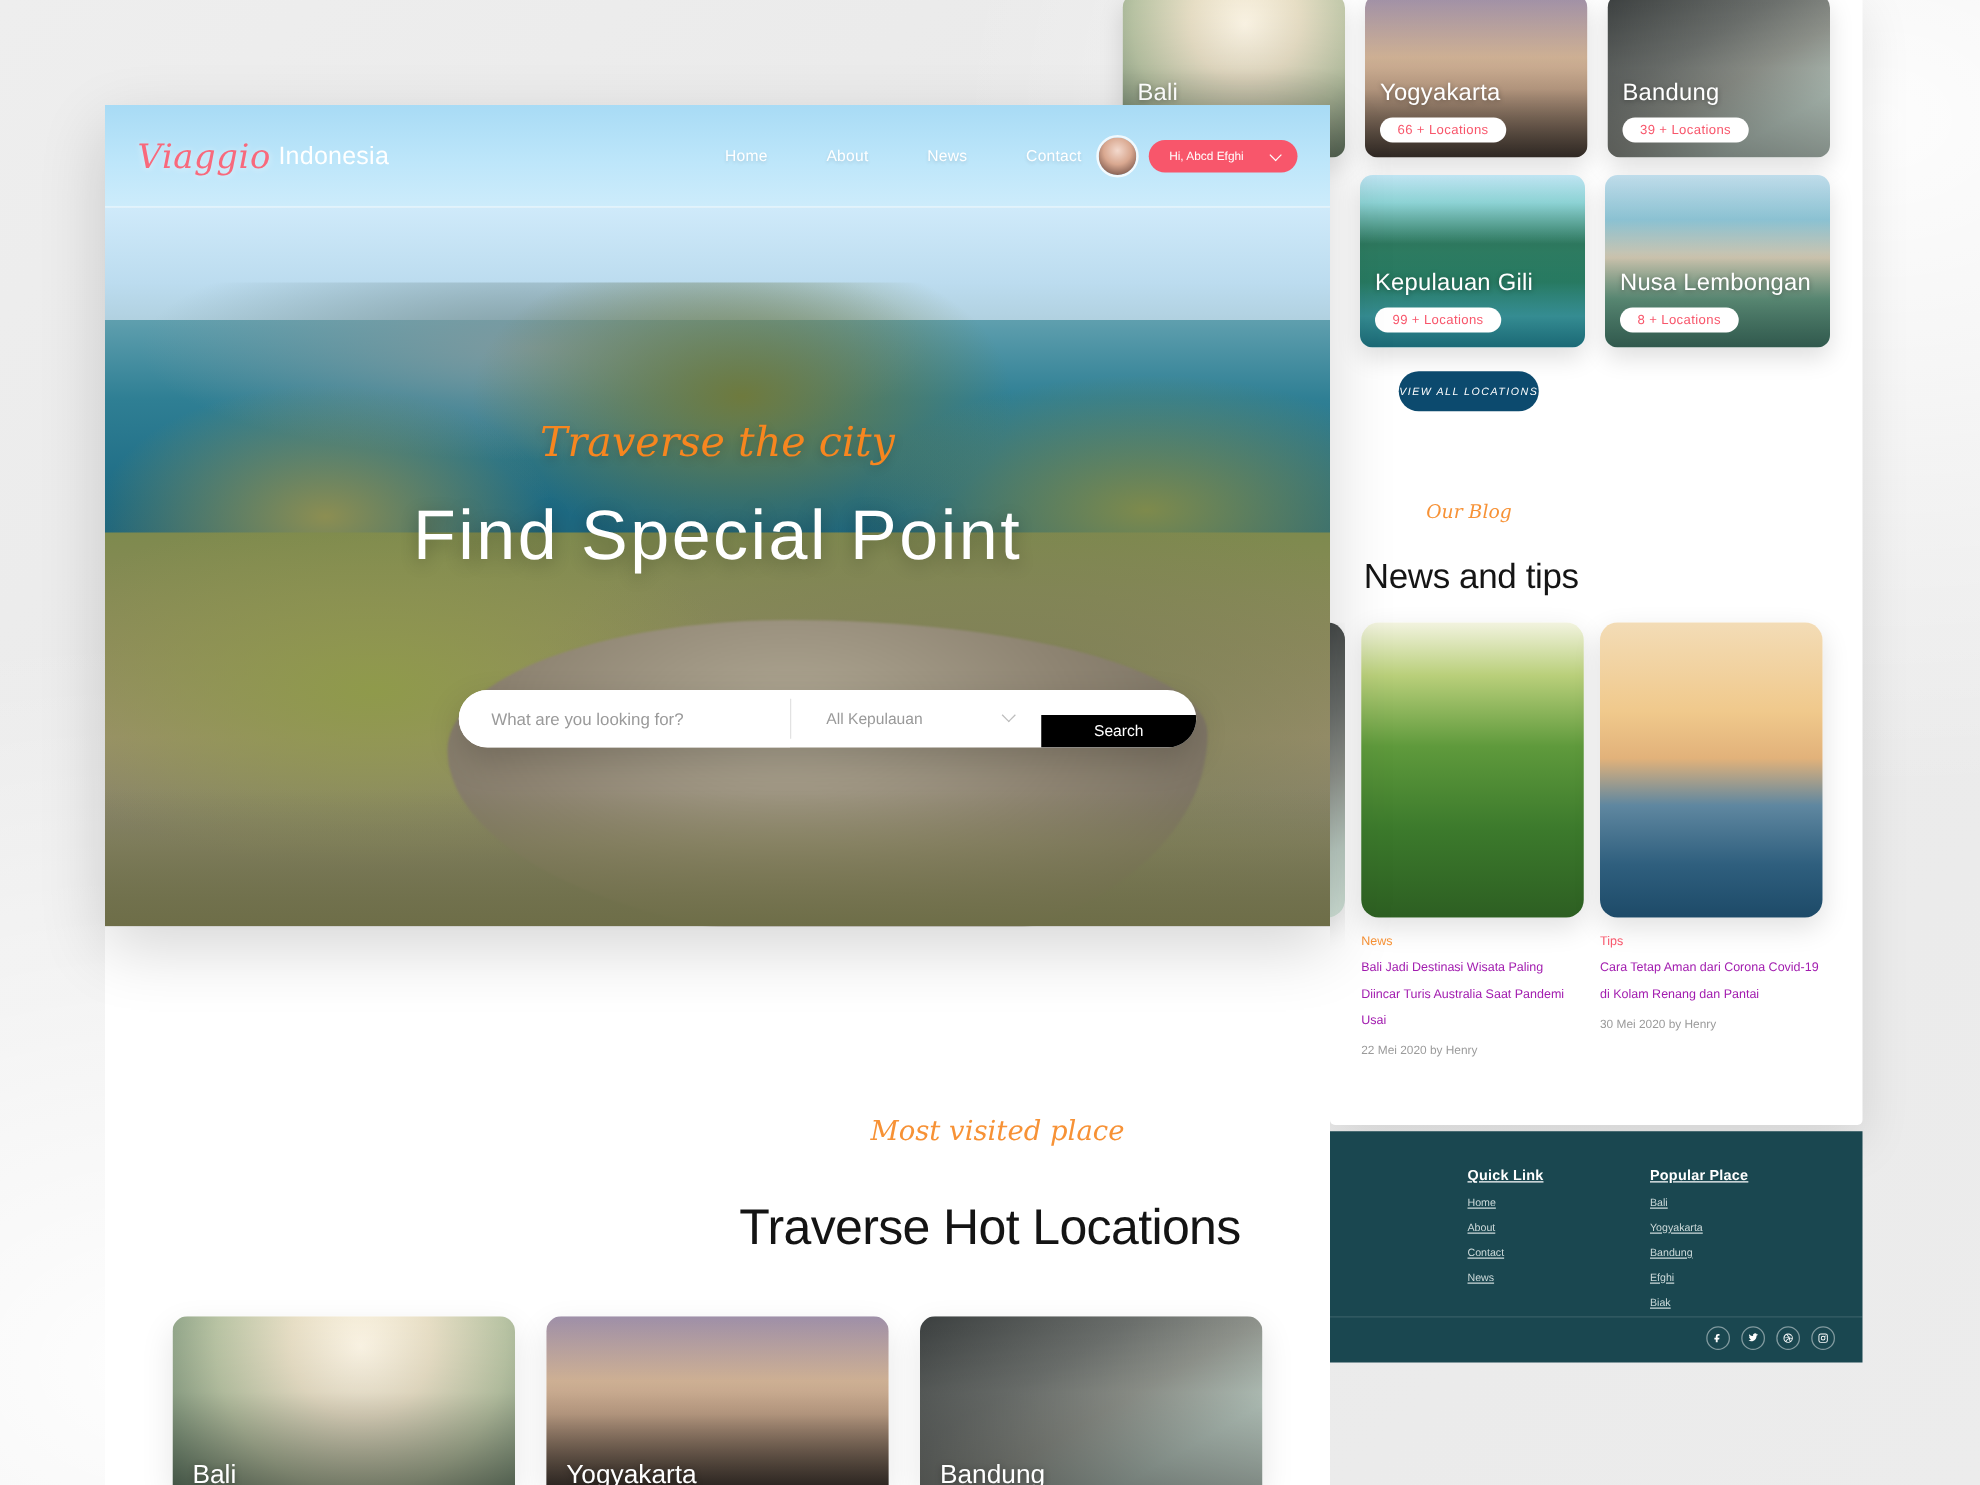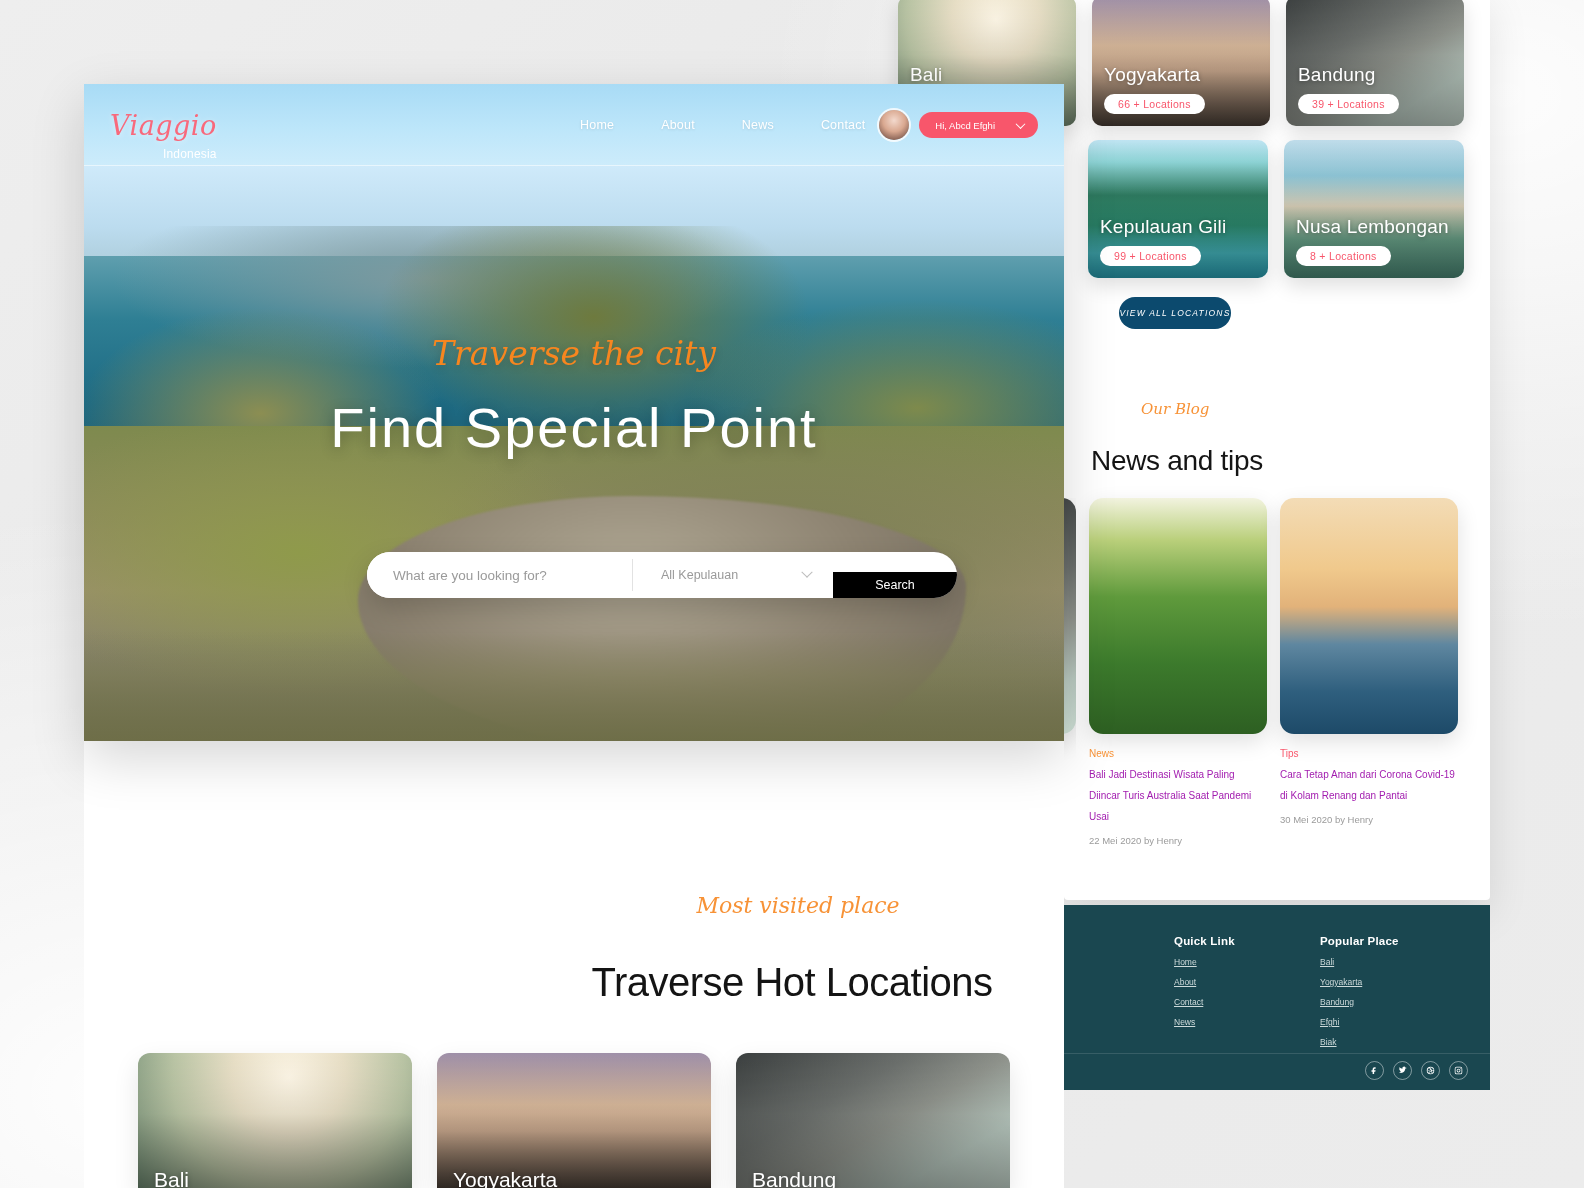--- a/index.html
+++ b/index.html
@@ -62,21 +62,21 @@
   .blog-thumb{ height:236px; border-radius:14px; box-shadow:0 8px 22px rgba(0,0,0,.12); }
   .blog-tag{ font-size:10px; margin-top:14px; }
   .tag-news{ color:#f79236; }
   .tag-tips{ color:#f8566b; }
   .blog-title{ font-size:10px; color:#a21caf; line-height:21px; margin-top:5px; }
   .blog-meta{ font-size:9.5px; color:#9b9b9b; margin-top:8px; }
 
   
   .footer{ position:absolute; left:1064px; top:905px; width:426px; height:185px; background:#1a4750; }
   .f-col{ position:absolute; color:#fff; }
-  .f-title{ font-size:11.5px; font-weight:bold; letter-spacing:.2px; }
+  .f-title{ font-size:11.5px; font-weight:bold; letter-spacing:.2px;text-decoration:underline; }
   .f-link{ font-size:8.5px; color:#cddada; margin-top:10px; display:block; }
   .f-divider{ position:absolute; left:0; right:0; top:148px; height:1px; background:rgba(255,255,255,.13); }
   .socials{ position:absolute; right:22px; top:156px; display:flex; gap:9px; }
   .soc{ width:19px; height:19px; border-radius:50%; border:1px solid rgba(255,255,255,.45);
      display:flex; align-items:center; justify-content:center; color:#fff; }
   .soc svg{ width:9px; height:9px; fill:#fff; }
 
   
   .hero{ position:absolute; left:84px; top:84px; width:980px; height:657px; overflow:hidden;
      box-shadow:0 18px 50px rgba(0,0,0,.16); }
@@ -101,24 +101,24 @@
        radial-gradient(ellipse 500px 240px at 72% 45%, #7c7f55 0%, rgba(124,127,85,0) 75%),
        linear-gradient(to bottom,#7e8a4e 0%,#8d8a5d 28%,#9a8f6c 52%,#87836a 72%,#6f6f5c 100%);
   }
   .hero-photo .rock{ position:absolute; left:28%; top:330px; width:62%; height:260px;
      background:radial-gradient(ellipse at 45% 30%, #b0a894 0%, #8e8472 48%, #6b6356 100%);
      border-radius:45% 55% 40% 60%/40% 35% 65% 60%; filter:blur(1px); }
   .hero-photo .grass{ position:absolute; left:0; bottom:0; right:0; height:110px;
      background:linear-gradient(to top, #6e6e48 0%, rgba(122,122,78,.5) 60%, rgba(140,140,90,0) 100%); }
 
   .hero-nav{ position:absolute; left:0; top:0; right:0; height:82px; display:flex; align-items:center; }
-  .logo{ position:absolute; left:26px; top:26px; display:flex; align-items:flex-end; gap:6px;flex-direction:column; }
+  .logo{ position:absolute; left:26px; top:26px; display:flex; align-items:center; gap:6px; }
   .logo-mark{ font-family:"DejaVu Serif", serif; font-style:italic; color:#f8697c; font-size:27px; letter-spacing:.5px;
      text-shadow:0 1px 6px rgba(255,255,255,.55); }
-  .logo-sub{ color:#fff; font-size:12px; font-weight:500; letter-spacing:.2px; }
+  .logo-sub{ color:#fff; font-size:20px; font-weight:500; letter-spacing:.2px; }
   .nav-links{ position:absolute; left:496px; top:0; height:82px; display:flex; align-items:center; gap:47px; }
   .nav-links a{ color:#fff; font-size:12.5px; text-decoration:none; letter-spacing:.2px; text-shadow:0 1px 3px rgba(0,0,0,.12); }
   .user-area{ position:absolute; right:26px; top:0; height:82px; display:flex; align-items:center; gap:8px; }
   .avatar{ width:34px; height:34px; border-radius:50%; border:2px solid rgba(255,255,255,.8); overflow:hidden; }
   .hi-btn{ height:26px; background:#f8566b; color:#fff; border:none; border-radius:13px;
      padding:0 14px 0 16px; font-size:9.5px; display:flex; align-items:center; gap:22px; cursor:pointer;
      font-family:"Liberation Sans",sans-serif; }
   .chev{ width:7px; height:7px; border-right:1.4px solid #fff; border-bottom:1.4px solid #fff;
      transform:rotate(45deg) translate(-1px,-1px); }
 

